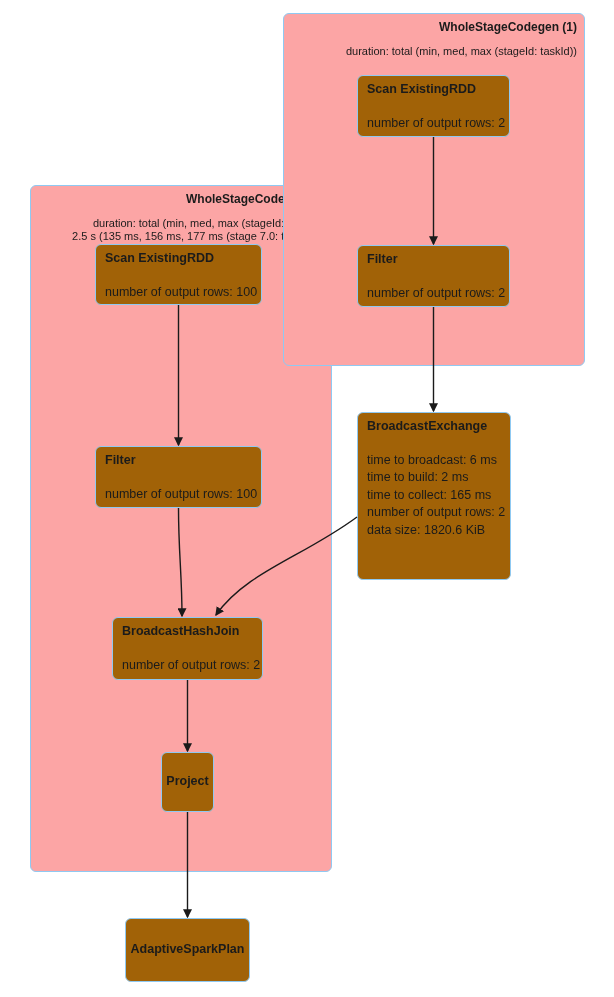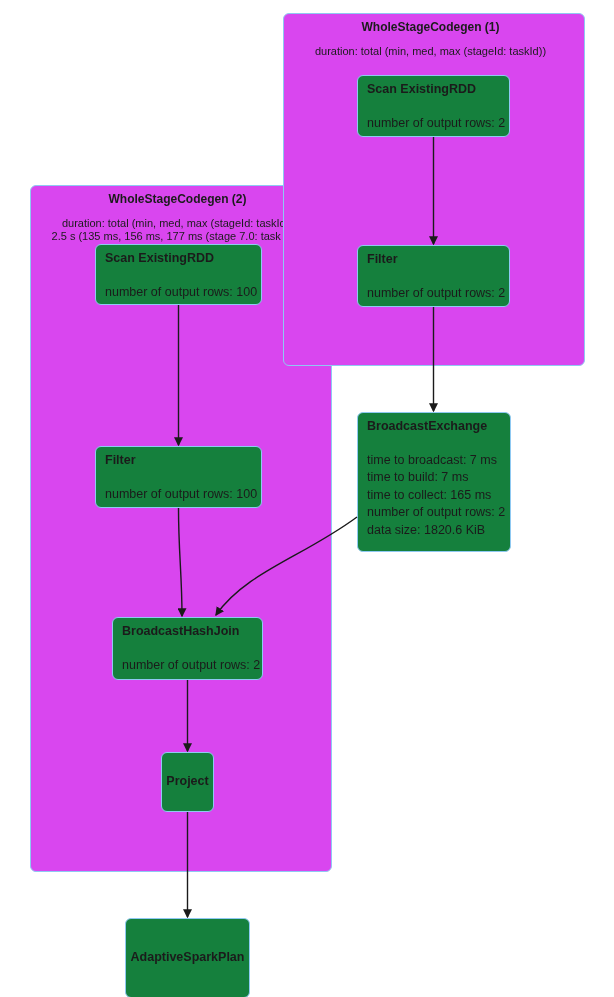--- a/index.html
+++ b/index.html
@@ -7,70 +7,70 @@
     position: relative;
     width: 614px;
     height: 997px;
     background: #ffffff;
     font-family: "Liberation Sans", sans-serif;
     color: #1b1b1b;
     overflow: hidden;
   }
   .cluster {
     position: absolute;
-    background: #d946ef;
+    background: #fca5a5;
     border: 1px solid #8fc9f2;
     border-radius: 6px;
     box-sizing: border-box;
-    text-align: center;
+    text-align: right;
     padding: 6px 7px 0 0;
   }
   .cluster--left  { left: 30px;  top: 185px; width: 302px; height: 687px; z-index: 1; }
   .cluster--right { left: 283px; top: 13px;  width: 302px; height: 353px; z-index: 2; }
   .cluster-title {
     font-size: 12px;
     font-weight: bold;
     line-height: 15px;
     white-space: nowrap;
   }
   .cluster-duration {
     margin-top: 10px;
     font-size: 11px;
     line-height: 13px;
     white-space: nowrap;
   }
   .node {
     position: absolute;
-    background: #15803d;
+    background: #a16207;
     border: 1px solid #8fc9f2;
     border-radius: 6px;
     box-sizing: border-box;
     padding: 5px 9px;
     font-size: 12.5px;
     line-height: 17.5px;
     z-index: 3;
     white-space: nowrap;
   }
   .node-title { font-weight: bold; }
   .node--has-metrics .node-title { margin-bottom: 16px; }
   .node--center {
     display: flex;
     align-items: center;
     justify-content: center;
     padding: 6px;
   }
   .node--center .node-title { margin: 0; }
   .n-scan1  { left: 357px; top: 75px;  width: 153px; height: 62px; }
   .n-filter1{ left: 357px; top: 245px; width: 153px; height: 62px; }
-  .n-bx     { left: 357px; top: 412px; width: 154px; height: 140px; }
+  .n-bx     { left: 357px; top: 412px; width: 154px; height: 168px; }
   .n-scan2  { left: 95px;  top: 244px; width: 167px; height: 61px; }
   .n-filter2{ left: 95px;  top: 446px; width: 167px; height: 62px; }
   .n-bhj    { left: 112px; top: 617px; width: 151px; height: 63px; }
   .n-project{ left: 161px; top: 752px; width: 53px;  height: 60px; }
-  .n-asp    { left: 125px; top: 918px; width: 125px; height: 80px; }
+  .n-asp    { left: 125px; top: 918px; width: 125px; height: 64px; }
   .edges {
     position: absolute;
     left: 0; top: 0;
     width: 614px; height: 997px;
     z-index: 4;
     pointer-events: none;
   }
   .edge { stroke: #1a1a1a; stroke-width: 1.4; fill: none; }
 </style>
 </head>
@@ -117,22 +117,22 @@
   <div class="node node--has-metrics n-filter2">
     <div class="node-title">Filter</div>
     <div class="node-metrics">
         <div>number of output rows: 100</div>
       </div>
   </div>
 
   <div class="node node--has-metrics n-bx">
     <div class="node-title">BroadcastExchange</div>
     <div class="node-metrics">
-        <div>time to broadcast: 7 ms</div>
-        <div>time to build: 7 ms</div>
+        <div>time to broadcast: 6 ms</div>
+        <div>time to build: 2 ms</div>
         <div>time to collect: 165 ms</div>
         <div>number of output rows: 2</div>
         <div>data size: 1820.6 KiB</div>
       </div>
   </div>
 
   <div class="node node--has-metrics n-bhj">
     <div class="node-title">BroadcastHashJoin</div>
     <div class="node-metrics">
         <div>number of output rows: 2</div>

